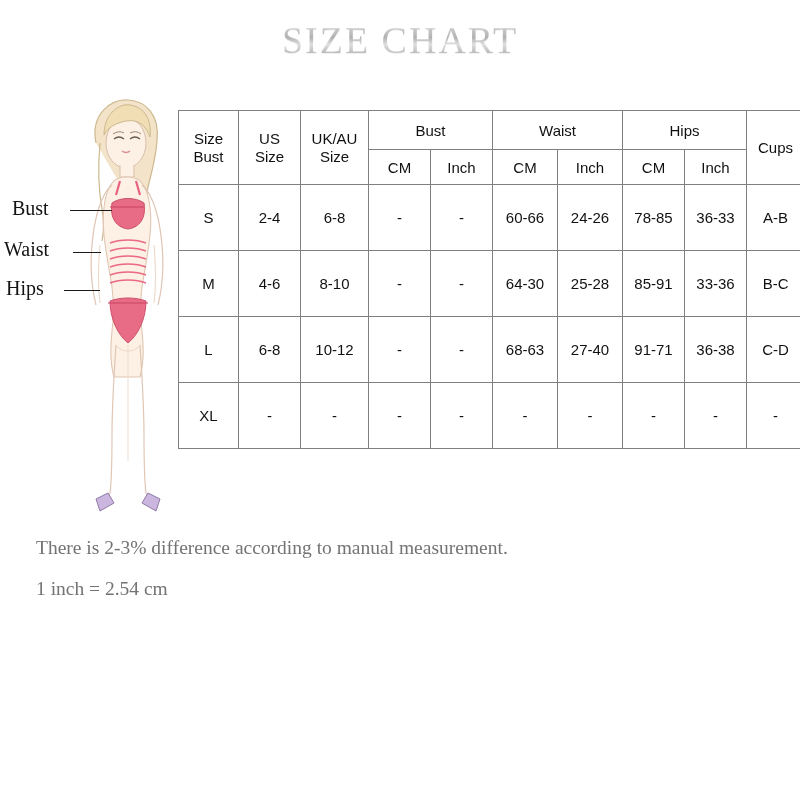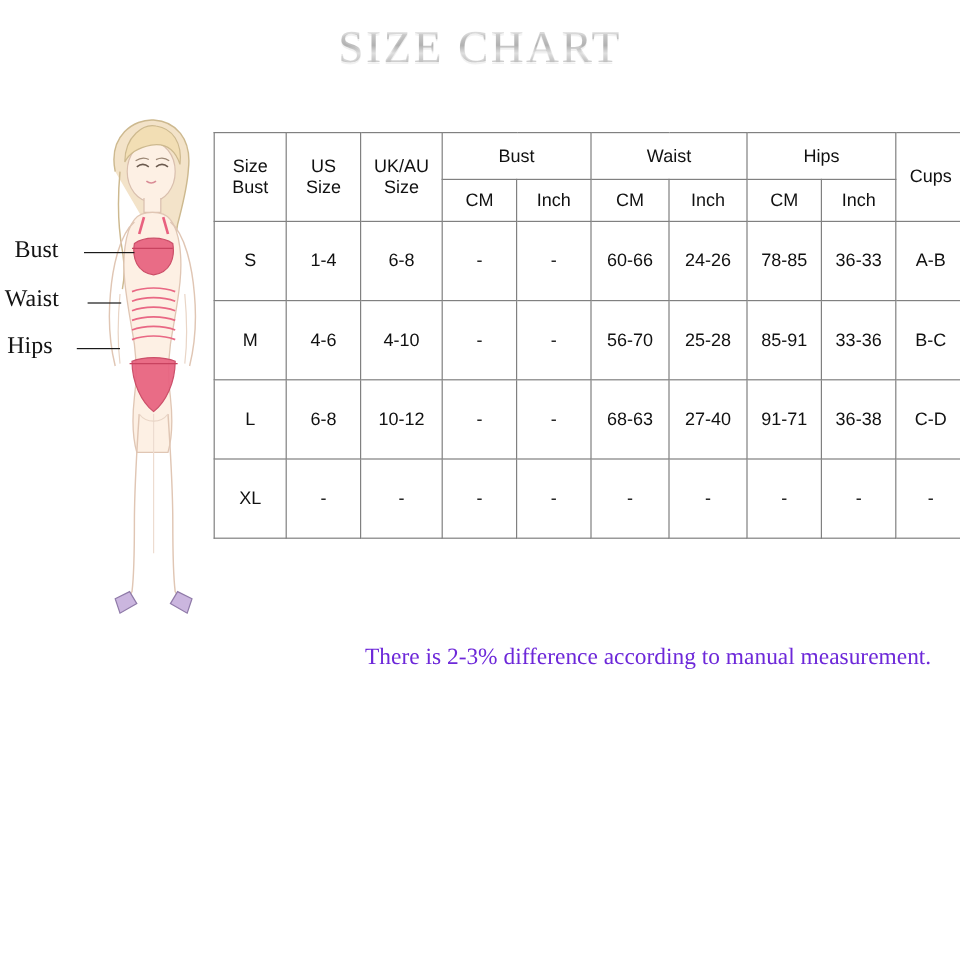--- a/index.html
+++ b/index.html
@@ -108,25 +108,24 @@
   col.c-cups  { width: 58px; }
 
   .two-line { line-height: 1.15; }
 
   
   .notes {
     position: absolute;
     left: 36px;
     top: 527px;
     width: 740px;
-    color: #6d28d9;
+    color: #737373;
     font-family: "Liberation Serif", serif;
     font-size: 19.5px;
     line-height: 41px;
-    text-align: right;
   }
   .notes p { margin: 0; }
 </style>
 </head>
 <body>
 
 <div class="page">
 
   <div class="title">SIZE CHART</div>
 
@@ -234,37 +233,37 @@
           <th>Inch</th>
           <th>CM</th>
           <th>Inch</th>
           <th>CM</th>
           <th>Inch</th>
         </tr>
       </thead>
       <tbody>
         <tr class="data-row">
           <td>S</td>
-          <td>1-4</td>
+          <td>2-4</td>
           <td>6-8</td>
           <td>-</td>
           <td>-</td>
           <td>60-66</td>
           <td>24-26</td>
           <td>78-85</td>
           <td>36-33</td>
           <td>A-B</td>
         </tr>
         <tr class="data-row">
           <td>M</td>
           <td>4-6</td>
-          <td>4-10</td>
-          <td>-</td>
-          <td>-</td>
-          <td>56-70</td>
+          <td>8-10</td>
+          <td>-</td>
+          <td>-</td>
+          <td>64-30</td>
           <td>25-28</td>
           <td>85-91</td>
           <td>33-36</td>
           <td>B-C</td>
         </tr>
         <tr class="data-row">
           <td>L</td>
           <td>6-8</td>
           <td>10-12</td>
           <td>-</td>
@@ -286,15 +285,16 @@
           <td>-</td>
           <td>-</td>
           <td>-</td>
         </tr>
       </tbody>
     </table>
   </div>
 
   <div class="notes">
     <p>There is 2-3% difference according to manual measurement.</p>
+    <p>1 inch = 2.54 cm</p>
   </div>
 
 </div>
 
 </body></html>

